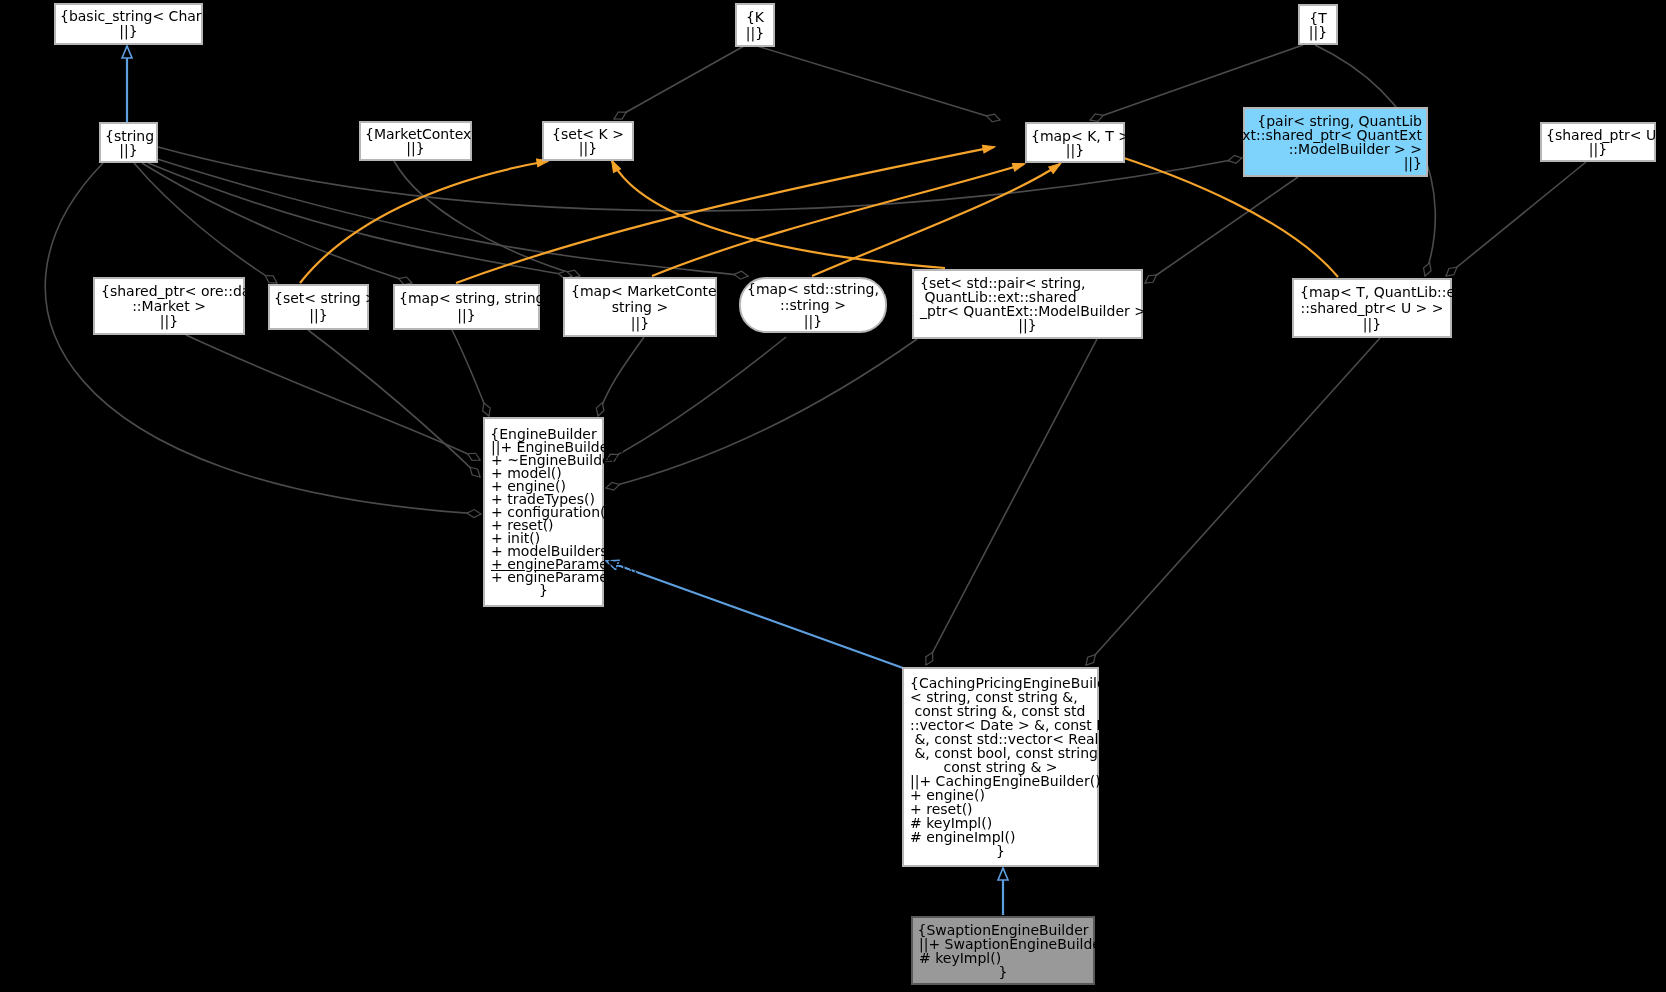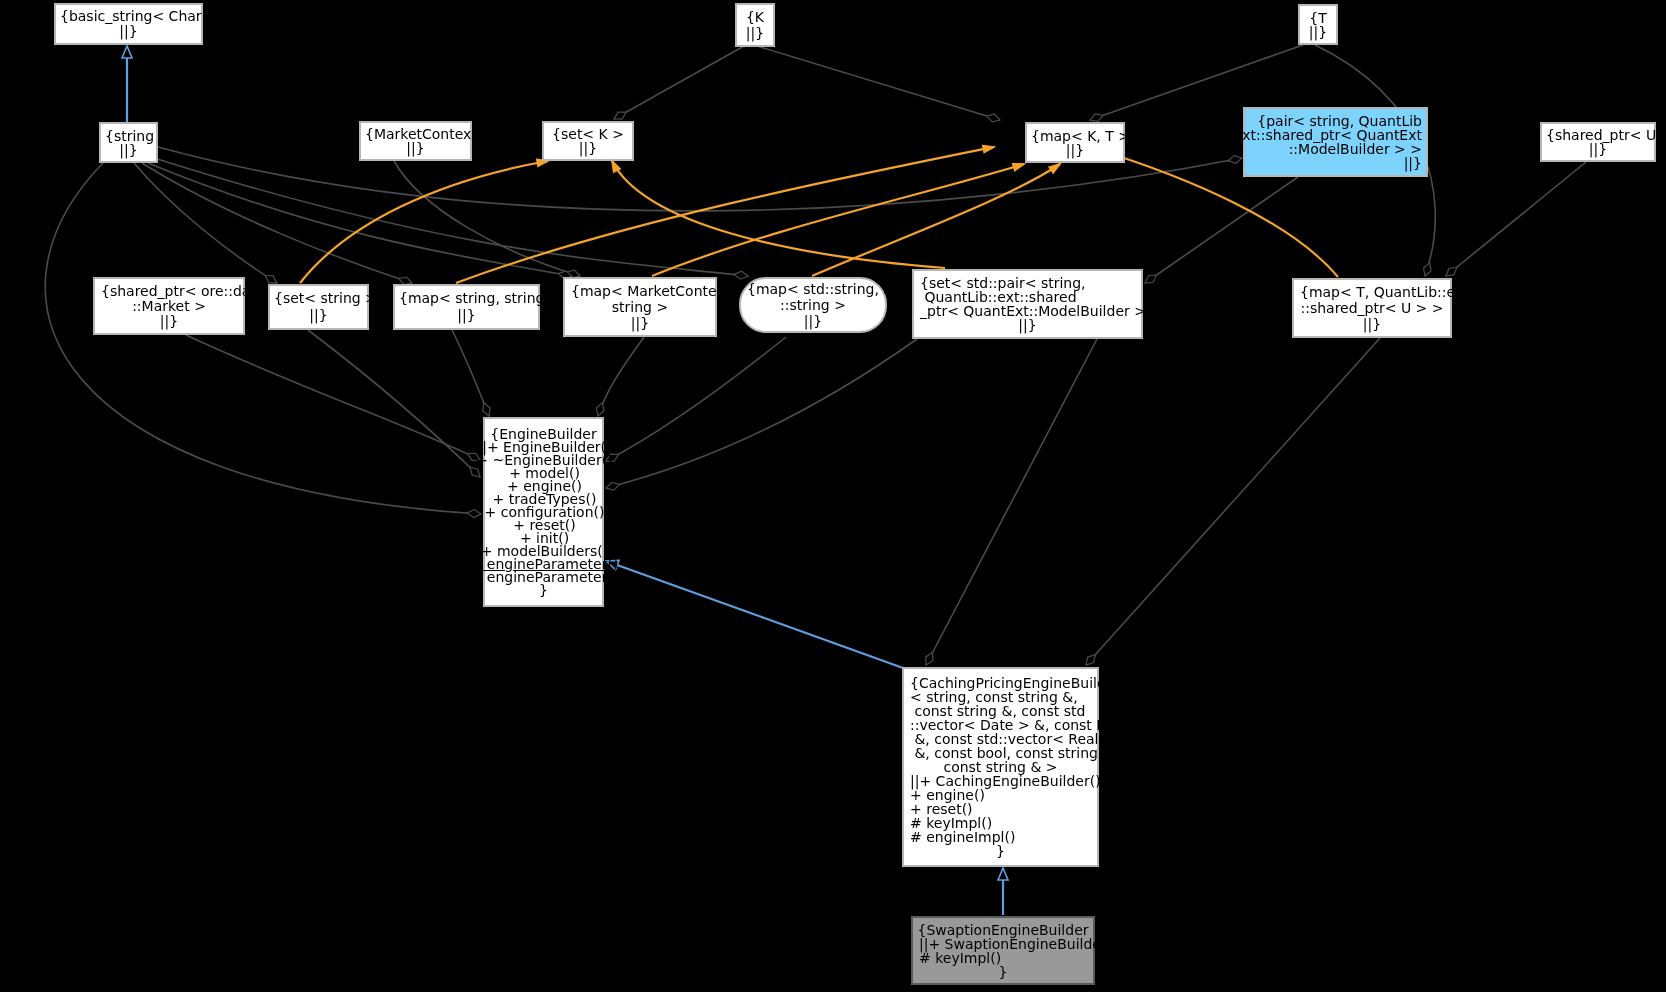--- a/index.html
+++ b/index.html
@@ -129,21 +129,21 @@
         <div class="ln l" style="line-height: 14px;">{set&lt; std::pair&lt; string,</div>
         <div class="ln l" style="line-height: 14px;"> QuantLib::ext::shared</div>
         <div class="ln l" style="line-height: 14px;">_ptr&lt; QuantExt::ModelBuilder &gt; &gt; &gt;</div>
         <div class="ln c" style="line-height: 14px;">||}</div>
       </div>
       <div class="node" style="left: 1292px; top: 278px; width: 160px; height: 60px; background: rgb(255, 255, 255); border-color: rgb(182, 182, 182); color: rgb(0, 0, 0);">
         <div class="ln l" style="line-height: 16px;">{map&lt; T, QuantLib::ext</div>
         <div class="ln c" style="line-height: 16px;">::shared_ptr&lt; U &gt; &gt;</div>
         <div class="ln c" style="line-height: 16px;">||}</div>
       </div>
-      <div class="node" style="left: 483px; top: 417px; width: 121px; height: 190px; background: rgb(255, 255, 255); border-color: rgb(182, 182, 182); color: rgb(0, 0, 0); align-items: center;">
+      <div class="node" style="left: 483px; top: 417px; width: 121px; height: 190px; background: rgb(255, 255, 255); border-color: rgb(182, 182, 182); color: rgb(0, 0, 0);">
         <div class="ln c" style="line-height: 13px;">{EngineBuilder</div>
         <div class="ln l" style="line-height: 13px;">||+ EngineBuilder()</div>
         <div class="ln l" style="line-height: 13px;">+ ~EngineBuilder()</div>
         <div class="ln l" style="line-height: 13px;">+ model()</div>
         <div class="ln l" style="line-height: 13px;">+ engine()</div>
         <div class="ln l" style="line-height: 13px;">+ tradeTypes()</div>
         <div class="ln l" style="line-height: 13px;">+ configuration()</div>
         <div class="ln l" style="line-height: 13px;">+ reset()</div>
         <div class="ln l" style="line-height: 13px;">+ init()</div>
         <div class="ln l" style="line-height: 13px;">+ modelBuilders()</div>

